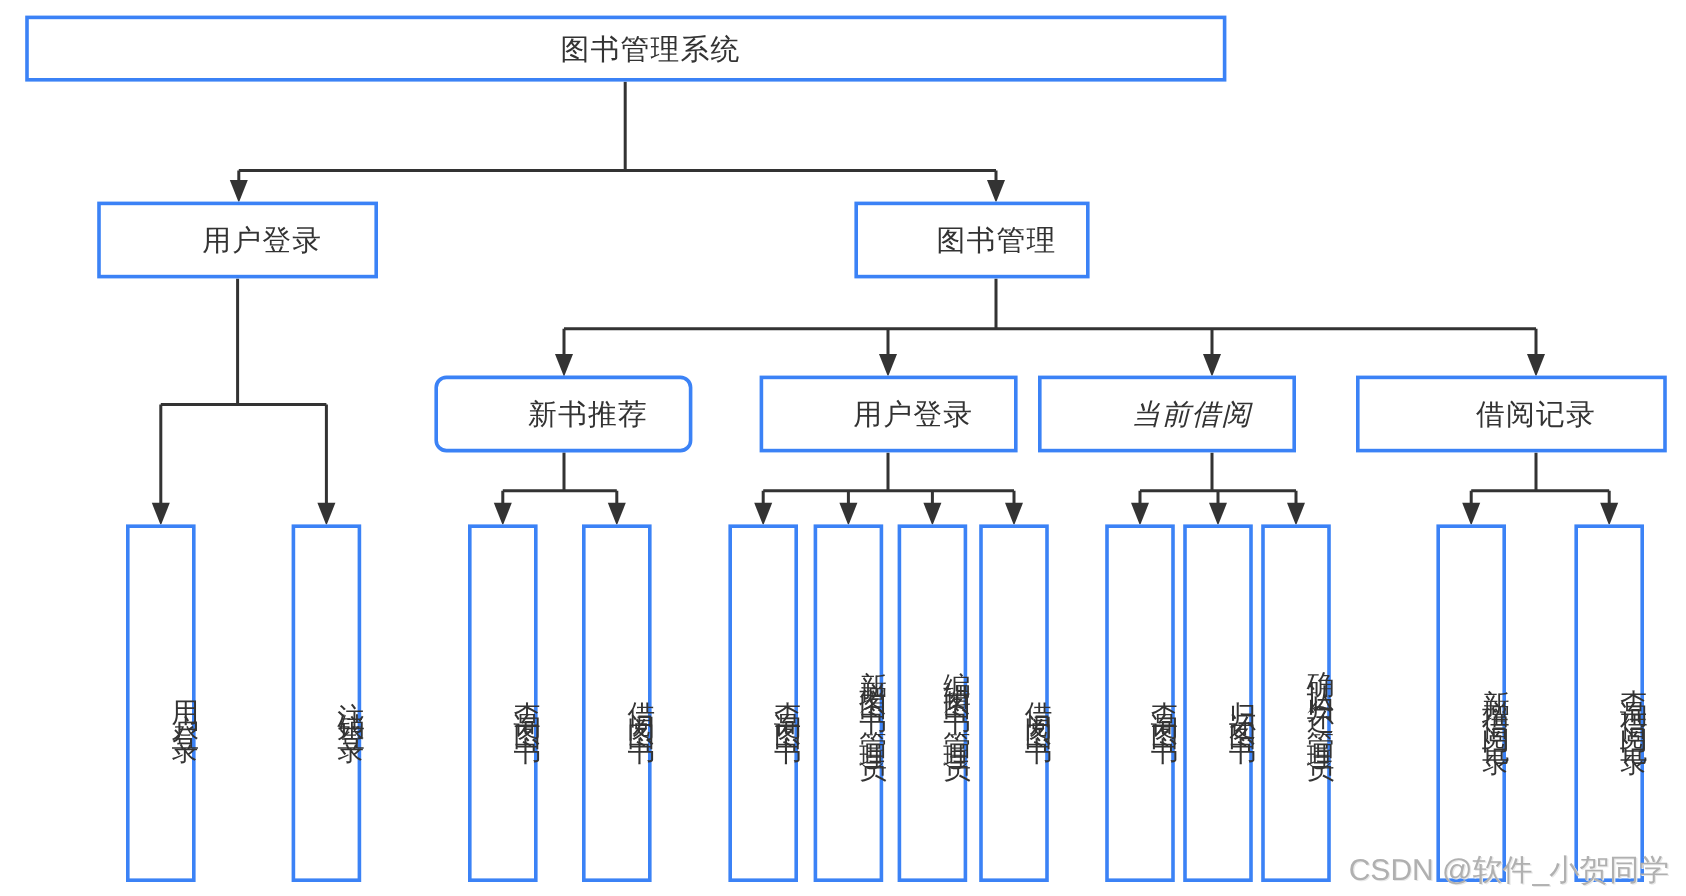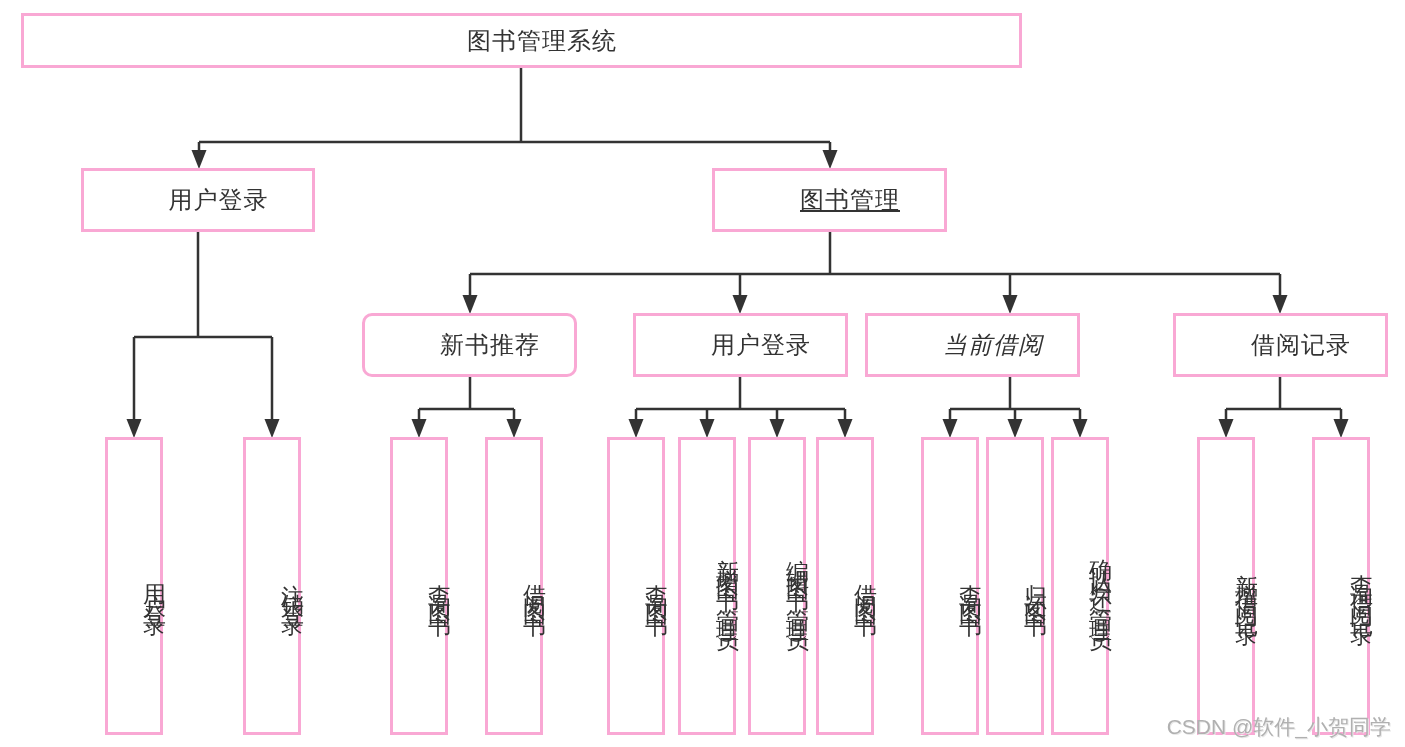--- a/index.html
+++ b/index.html
@@ -7,55 +7,55 @@
     position:relative;
     width:1405px;height:747px;
     background:#ffffff;
     font-family:"Liberation Sans","DejaVu Sans",sans-serif;
     overflow:hidden;
   }
   .wires{position:absolute;left:0;top:0;width:1405px;height:747px;z-index:0;}
   .box{
     position:absolute;
     box-sizing:border-box;
-    border:3px solid #f9a8d4;
+    border:3px solid #3b82f6;
     background:#ffffff;
     display:flex;align-items:center;justify-content:center;
     color:#333333;
     z-index:1;
     padding-left:41px;
   }
   .hlabel{font-size:24px;letter-spacing:1px;white-space:nowrap;}
   .root{left:21px;top:13px;width:1001px;height:55px;}
   .lvl2,.lvl3{height:64px;}
   .n-user-login{left:81px;top:168px;width:234px;}
-  .n-book-mgmt{left:712px;top:168px;width:235px;text-decoration:underline;}
+  .n-book-mgmt{left:712px;top:168px;width:196px;}
   .n-new-rec{left:362px;top:313px;width:215px;border-radius:10px;}
   .n-borrow{left:633px;top:313px;width:215px;}
   .n-current{left:865px;top:313px;width:215px;font-style:italic;}
-  .n-records{left:1173px;top:313px;width:215px;}
+  .n-records{left:1130px;top:313px;width:259px;}
   .leaf{top:437px;width:58px;height:298px;}
   .leaf .vlabel{
     writing-mode:vertical-rl;
     text-orientation:mixed;
     font-size:23px;
     letter-spacing:10px;
     color:#333333;
     line-height:1;
     white-space:nowrap;
   }
   .lf1{left:105px;}  .lf2{left:243px;}
   .lf3{left:390px;}  .lf4{left:485px;}
   .lf5{left:607px;}  .lf6{left:678px;}  .lf7{left:748px;}  .lf8{left:816px;}
   .lf9{left:921px;}  .lf10{left:986px;} .lf11{left:1051px;}
   .lf12{left:1197px;}.lf13{left:1312px;}
   .watermark{
     position:absolute;
     right:14px;bottom:6px;
-    font-size:21px;
+    font-size:25px;
     color:#b0b0b0;
     text-shadow:1px 1px 0 #e8e8e8;
     z-index:2;
     white-space:nowrap;
     margin-left:25px;
   }
 </style>
 </head>
 <body>
 

